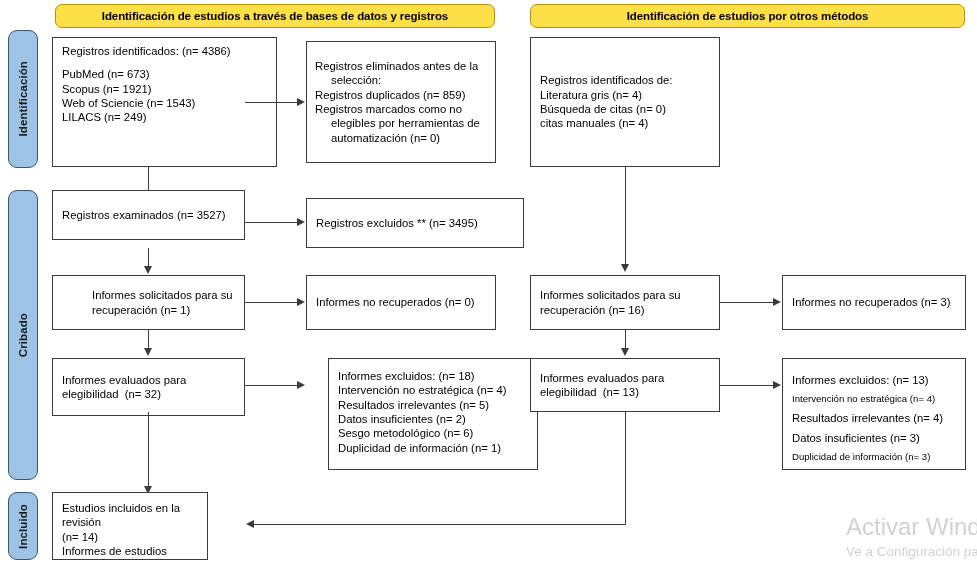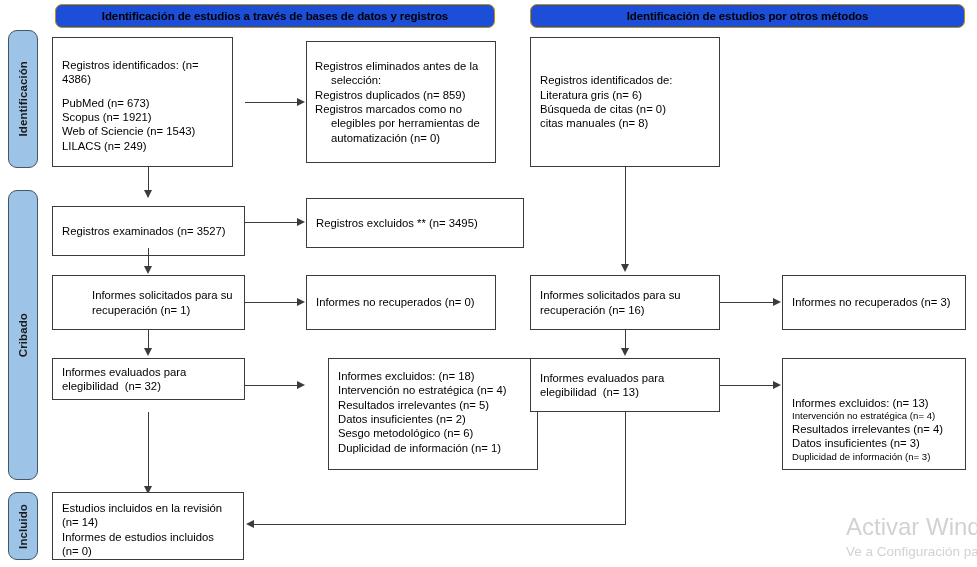--- a/index.html
+++ b/index.html
@@ -14,21 +14,21 @@
     position: relative;
     width: 977px;
     height: 567px;
     background: #ffffff;
     overflow: hidden;
   }
 
   
   .banner {
     position: absolute;
-    background: #1d4ed8;
+    background: #fde047;
     border: 1px solid #BF9000;
     border-radius: 7px;
     color: #000000;
     font-weight: bold;
     font-size: 11.5px;
     display: flex;
     align-items: center;
     justify-content: center;
     text-align: center;
     letter-spacing: -0.1px;
@@ -137,42 +137,42 @@
   <div class="stage-tab" style="left:8px; top:30px; width:30px; height:138px;">
     <span>Identificación</span>
   </div>
   <div class="stage-tab" style="left:8px; top:190px; width:30px; height:290px;">
     <span>Cribado</span>
   </div>
   <div class="stage-tab" style="left:8px; top:492px; width:30px; height:68px;">
     <span>Incluido</span>
   </div>
 
-  <div class="box" style="left:52px; top:37px; width:181px; height:130px; justify-content:flex-start; padding-top:20px;">
+  <div class="box" style="left:52px; top:37px; width:225px; height:130px; justify-content:flex-start; padding-top:6px;">
     <div class="ln">Registros identificados: (n= 4386)</div>
     <div class="ln blank"></div>
     <div class="ln">PubMed (n= 673)</div>
     <div class="ln">Scopus (n= 1921)</div>
     <div class="ln">Web of Sciencie (n= 1543)</div>
     <div class="ln">LILACS (n= 249)</div>
   </div>
 
   <div class="box" style="left:306px; top:41px; width:190px; height:122px;padding-left:8px;">
     <div class="ln hang">Registros eliminados antes de la selección:</div>
     <div class="ln">Registros duplicados (n= 859)</div>
     <div class="ln hang">Registros marcados como no elegibles por herramientas de automatización (n= 0)</div>
   </div>
 
   <div class="hline" style="left:245px; top:102px; width:53px;"></div>
   <div class="arrow-r" style="left:297px; top:97.5px;"></div>
 
   <div class="vline" style="left:148px; top:167px; height:30px;"></div>
   <div class="arrow-d" style="left:143.5px; top:190px;"></div>
 
-  <div class="box" style="left:52px; top:206px; width:193px; height:50px;">
+  <div class="box" style="left:52px; top:190px; width:193px; height:50px;">
     <div class="ln">Registros examinados (n= 3527)</div>
   </div>
 
   <div class="box" style="left:306px; top:198px; width:218px; height:50px;">
     <div class="ln">Registros excluidos ** (n= 3495)</div>
   </div>
 
   <div class="hline" style="left:245px; top:222px; width:53px;"></div>
   <div class="arrow-r" style="left:297px; top:217.5px;"></div>
 
@@ -186,44 +186,44 @@
   <div class="box" style="left:306px; top:275px; width:190px; height:55px;">
     <div class="ln">Informes no recuperados (n= 0)</div>
   </div>
 
   <div class="hline" style="left:245px; top:302px; width:53px;"></div>
   <div class="arrow-r" style="left:297px; top:297.5px;"></div>
 
   <div class="vline" style="left:148px; top:330px; height:22px;"></div>
   <div class="arrow-d" style="left:143.5px; top:348px;"></div>
 
-  <div class="box" style="left:52px; top:358px; width:193px; height:42px;">
+  <div class="box" style="left:52px; top:358px; width:193px; height:58px;">
     <div class="ln">Informes evaluados para elegibilidad  (n= 32)</div>
   </div>
 
   <div class="box" style="left:306px; top:358px; width:210px; height:112px; justify-content:flex-start; padding-top:10px;margin-left:22px;">
     <div class="ln">Informes excluidos: (n= 18)</div>
     <div class="ln">Intervención no estratégica (n= 4)</div>
     <div class="ln">Resultados irrelevantes (n= 5)</div>
     <div class="ln">Datos insuficientes (n= 2)</div>
     <div class="ln">Sesgo metodológico (n= 6)</div>
     <div class="ln">Duplicidad de información (n= 1)</div>
   </div>
 
   <div class="hline" style="left:245px; top:385px; width:53px;"></div>
   <div class="arrow-r" style="left:297px; top:380.5px;"></div>
 
   <div class="vline" style="left:148px; top:412px; height:78px;"></div>
   <div class="arrow-d" style="left:143.5px; top:486px;"></div>
 
   <div class="box" style="left:530px; top:37px; width:190px; height:130px;">
     <div class="ln">Registros identificados de:</div>
-    <div class="ln">Literatura gris (n= 6)</div>
+    <div class="ln">Literatura gris (n= 4)</div>
     <div class="ln">Búsqueda de citas (n= 0)</div>
-    <div class="ln">citas manuales (n= 8)</div>
+    <div class="ln">citas manuales (n= 4)</div>
   </div>
 
   <div class="vline" style="left:625px; top:167px; height:100px;"></div>
   <div class="arrow-d" style="left:620.5px; top:264px;"></div>
 
   <div class="box" style="left:530px; top:275px; width:190px; height:55px;">
     <div class="ln">Informes solicitados para su recuperación (n= 16)</div>
   </div>
 
   <div class="box" style="left:782px; top:275px; width:184px; height:55px;">
@@ -233,36 +233,36 @@
   <div class="hline" style="left:720px; top:302px; width:54px;"></div>
   <div class="arrow-r" style="left:773px; top:297.5px;"></div>
 
   <div class="vline" style="left:625px; top:330px; height:22px;"></div>
   <div class="arrow-d" style="left:620.5px; top:348px;"></div>
 
   <div class="box" style="left:530px; top:358px; width:190px; height:54px;">
     <div class="ln">Informes evaluados para elegibilidad  (n= 13)</div>
   </div>
 
-  <div class="box" style="left:782px; top:358px; width:184px; height:112px; justify-content:flex-end; padding-top:14px;">
+  <div class="box" style="left:782px; top:358px; width:184px; height:112px; justify-content:space-between; padding-top:14px;">
     <div class="ln">Informes excluidos: (n= 13)</div>
     <div class="ln small">Intervención no estratégica (n= 4)</div>
     <div class="ln">Resultados irrelevantes (n= 4)</div>
     <div class="ln">Datos insuficientes (n= 3)</div>
     <div class="ln small">Duplicidad de información (n= 3)</div>
   </div>
 
   <div class="hline" style="left:720px; top:385px; width:54px;"></div>
   <div class="arrow-r" style="left:773px; top:380.5px;"></div>
 
   <div class="vline" style="left:625px; top:412px; height:112px;"></div>
   <div class="hline" style="left:254px; top:524px; width:372px;"></div>
   <div class="arrow-l" style="left:246px; top:519.5px;"></div>
 
-  <div class="box" style="left:52px; top:492px; width:192px; height:68px; justify-content:flex-start; padding-top:8px;">
+  <div class="box" style="left:52px; top:492px; width:156px; height:68px; justify-content:flex-start; padding-top:8px;">
     <div class="ln">Estudios incluidos en la revisión</div>
     <div class="ln">(n= 14)</div>
     <div class="ln">Informes de estudios incluidos</div>
     <div class="ln">(n= 0)</div>
   </div>
 
   <div class="wm wm-title" style="left:846px; top:513px;">Activar Windows</div>
   <div class="wm wm-sub" style="left:846px; top:544px;">Ve a Configuración para activar Windows.</div>
 
 </div>

